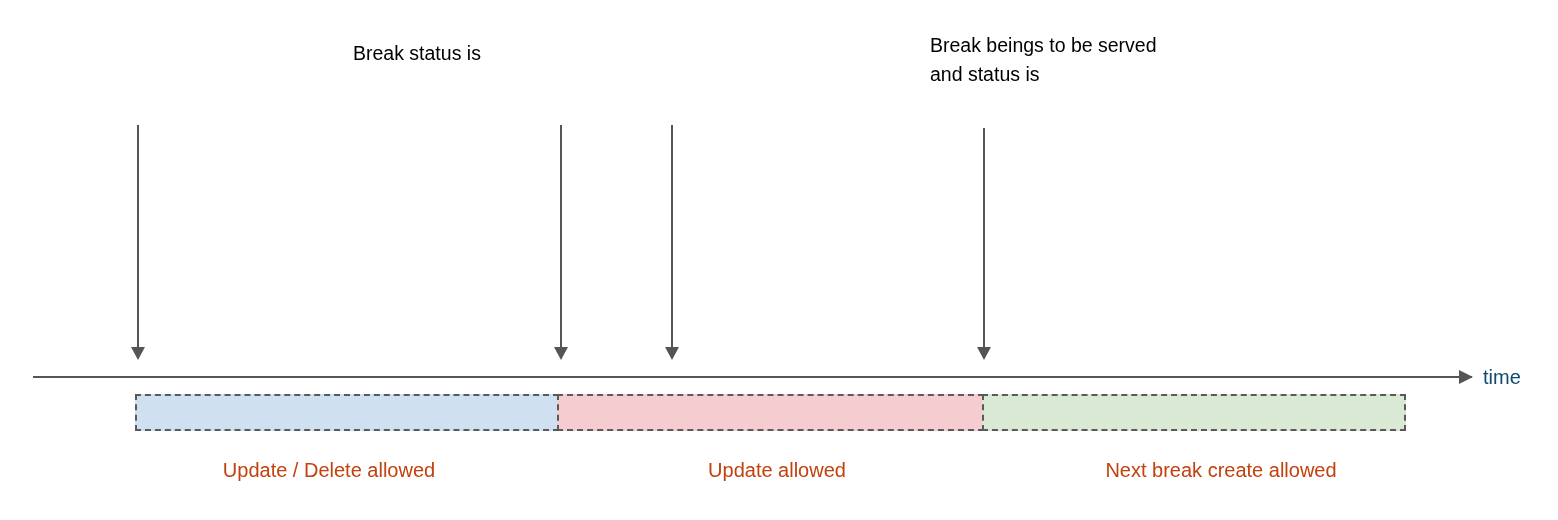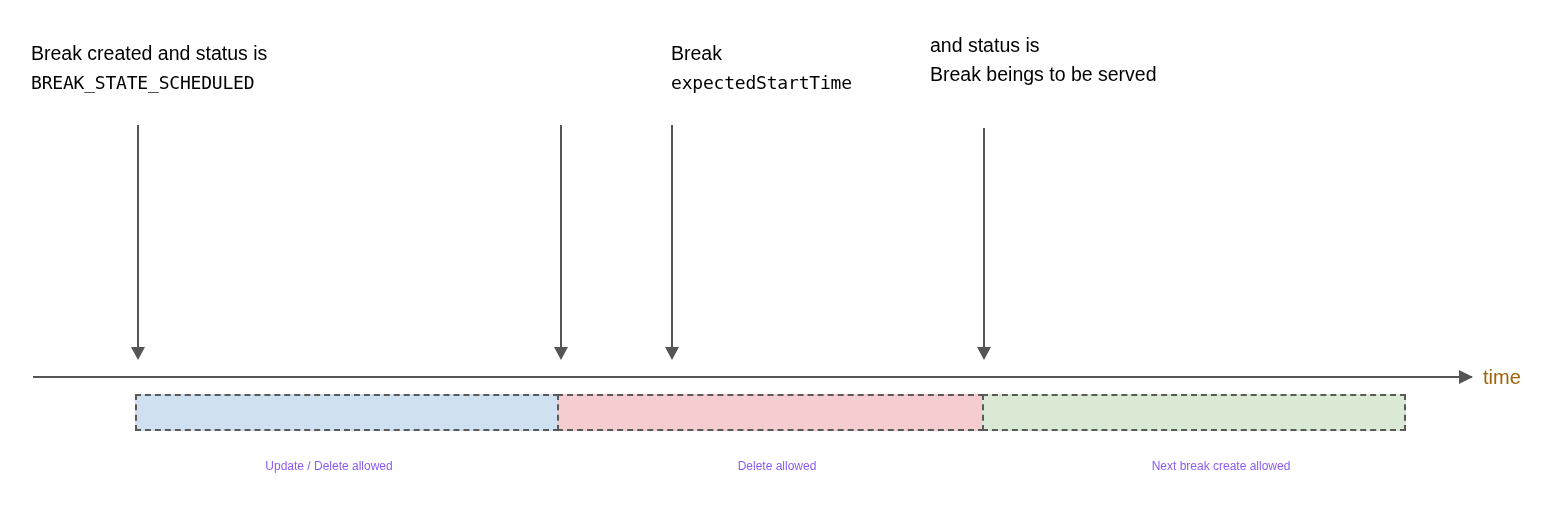--- a/index.html
+++ b/index.html
@@ -88,73 +88,66 @@
     height: 0;
     border-top: 7px solid transparent;
     border-bottom: 7px solid transparent;
     border-left: 14px solid #555555;
   }
   .axis-label {
     position: absolute;
     left: 1483px;
     top: 366px;
     font-size: 20px;
-    color: #a16207;
+    color: #0c4a6e;
     font-family: "Liberation Sans", sans-serif;
     white-space: nowrap;
   }
 
   
   .bar {
     position: absolute;
     top: 394px;
     height: 37px;
     box-sizing: border-box;
     border: 2px dashed #5a5a5a;
   }
   .bar-0 { left: 135px; width: 424px; }
   .bar-1 { left: 557px; width: 427px; }
   .bar-2 { left: 982px; width: 424px; }
 
   
   .caption {
     position: absolute;
     top: 459px;
-    font-size: 12px;
-    color: #8b5cf6;
+    font-size: 20px;
+    color: #c2410c;
     font-family: "Liberation Sans", sans-serif;
     white-space: nowrap;
     text-align: center;
     transform: translateX(-50%);
   }
   .cap-0 { left: 329px; }
   .cap-1 { left: 777px; }
   .cap-2 { left: 1221px; text-align: right; }
 </style>
 </head>
 <body>
 
 <div id="diagram">
 
-  <div class="annotation ann-1">
-    <span class="line-sans">Break created and status is</span>
-    <span class="line-mono">BREAK_STATE_SCHEDULED</span>
+
+  <div class="annotation ann-2">
+    <span class="line-sans">Break status is</span>
   </div>
 
-  <div class="annotation ann-2">
-  </div>
-
-  <div class="annotation ann-3">
-    <span class="line-sans">Break</span>
-    <span class="line-mono">expectedStartTime</span>
-  </div>
 
   <div class="annotation ann-4">
+    <span class="line-sans">Break beings to be served</span>
     <span class="line-sans">and status is</span>
-    <span class="line-sans">Break beings to be served</span>
   </div>
 
   <div class="v-arrow arrow-1">
     <div class="shaft"></div>
     <div class="head"></div>
   </div>
   <div class="v-arrow arrow-2">
     <div class="shaft"></div>
     <div class="head"></div>
   </div>
@@ -169,16 +162,16 @@
 
   <div class="axis-line"></div>
   <div class="axis-head"></div>
   <div class="axis-label">time</div>
 
   <div class="bar bar-0" style="background: rgb(207, 224, 241);"></div>
   <div class="bar bar-1" style="background: rgb(245, 204, 208);"></div>
   <div class="bar bar-2" style="background: rgb(217, 233, 211);"></div>
 
   <div class="caption cap-0">Update / Delete allowed</div>
-  <div class="caption cap-1">Delete allowed</div>
+  <div class="caption cap-1">Update allowed</div>
   <div class="caption cap-2">Next break create allowed</div>
 
 </div>
 
 </body></html>

